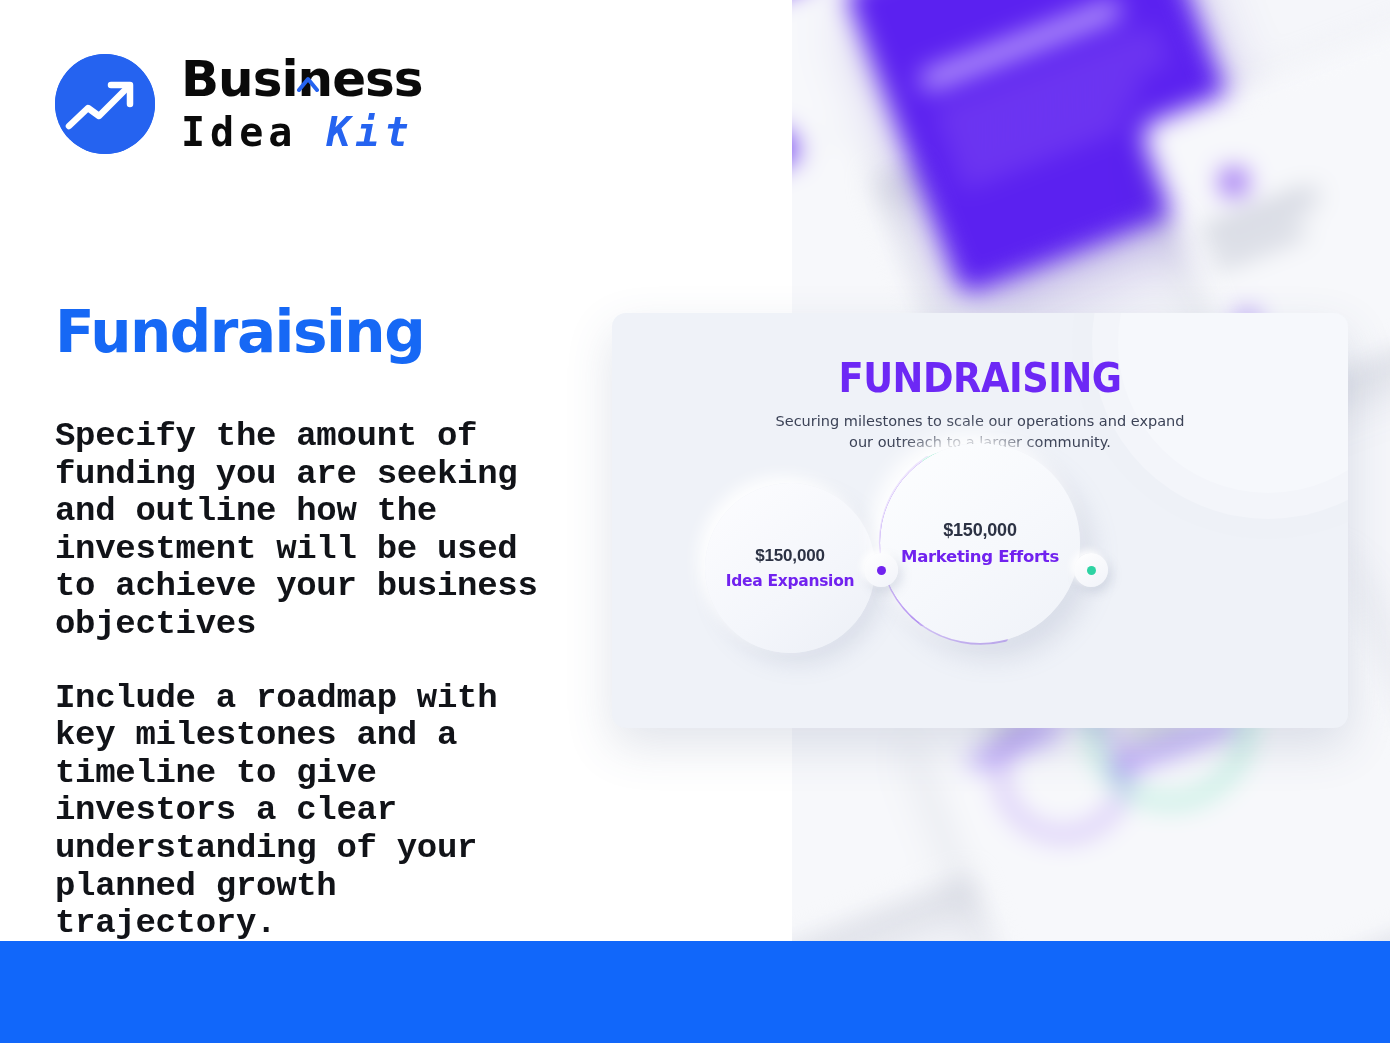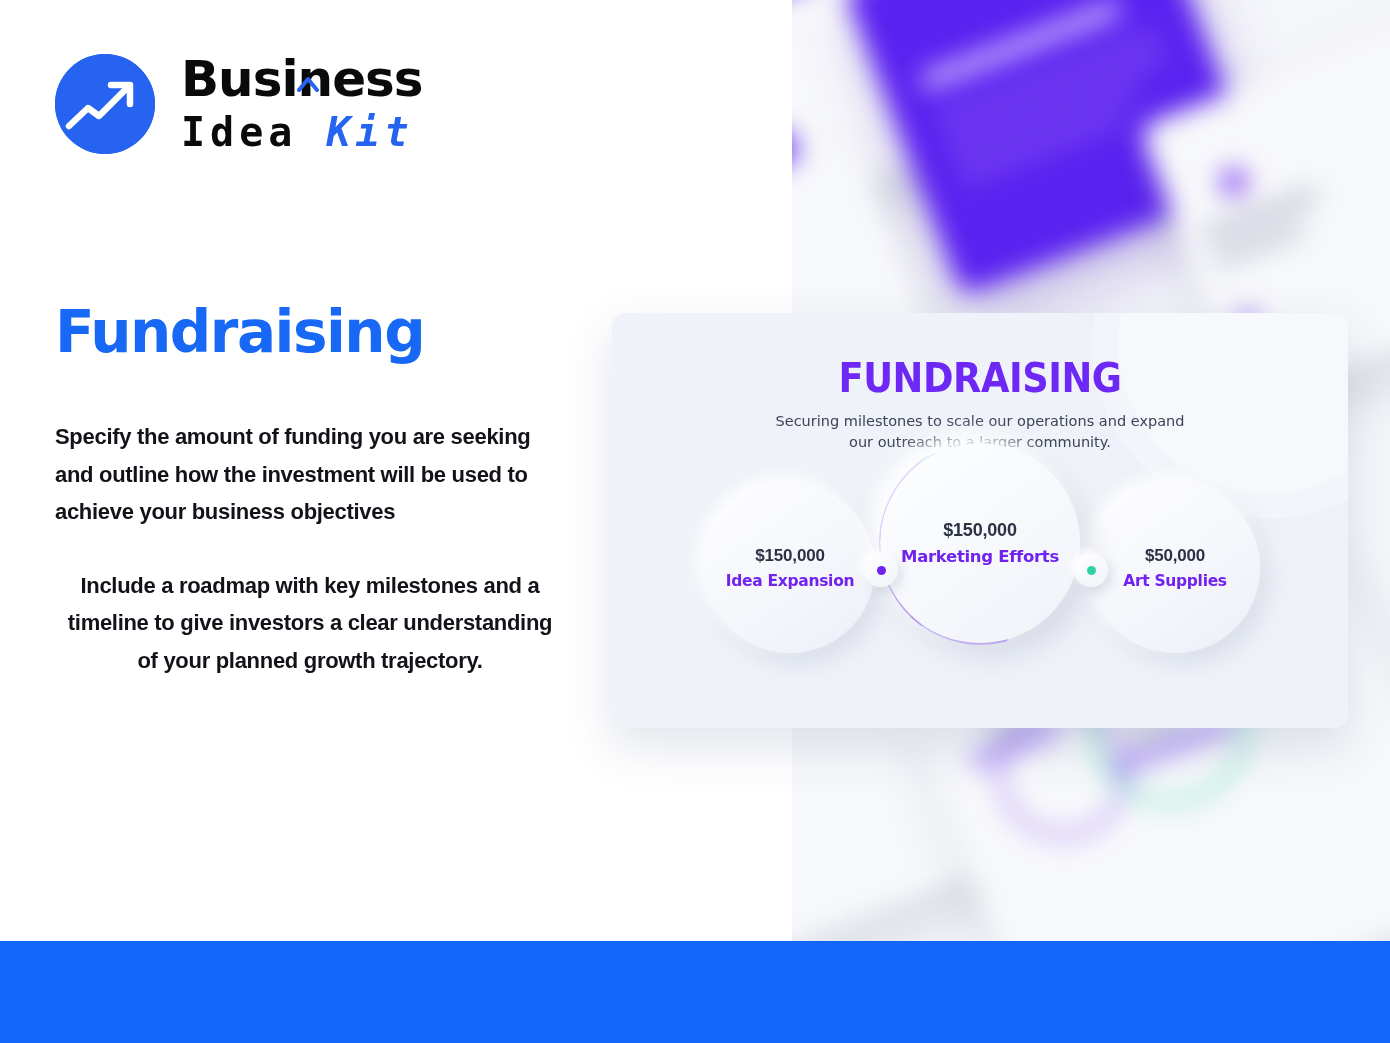--- a/index.html
+++ b/index.html
@@ -39,25 +39,25 @@
 
   
   .headline {
     position:absolute; left:55px; top:296px;
     font-family:"DejaVu Sans", sans-serif;
     font-weight:700; font-size:58px; letter-spacing:-1.5px;
     color:#1668f5; line-height:72px; white-space:nowrap;
   }
   .body-copy { position:absolute; left:55px; top:418px; width:510px; }
   .body-para {
-    font-family:Liberation Sans, sans-serif;
-    font-weight:700; font-size:22px; line-height:37.6px;
+    font-family:Liberation Mono, monospace;
+    font-weight:700; font-size:34px; line-height:37.6px;
     color:#111318; letter-spacing:-0.3px;
   }
-  .body-para + .body-para { margin-top:36px;text-align:center; }
+  .body-para + .body-para { margin-top:36px; }
 
   
   .right-stage {
     position:absolute; left:792px; top:0; width:598px; height:941px;
     background:#f5f6fa; overflow:hidden; z-index:1;
   }
   .blurwrap { position:absolute; inset:-80px; filter:blur(13px); }
 
   .bg-card {
     position:absolute; background:#f7f8fb; border-radius:16px;
@@ -260,24 +260,20 @@
       <div class="side-circle side-left">
         <div class="amount">$150,000</div>
         <div class="cat">Idea Expansion</div>
       </div>
 
       <div class="center-circle">
         <div class="amount amount-lg">$150,000</div>
         <div class="cat cat-lg">Marketing Efforts</div>
       </div>
 
-      <div class="side-circle side-right">
-        <div class="amount">$50,000</div>
-        <div class="cat">Art Supplies</div>
-      </div>
 
       <div class="knob knob-left">
         <i style="background:#7122ef;"></i>
       </div>
       <div class="knob knob-right">
         <i style="background:#2ed3a3;"></i>
       </div>
     </div>
   </div>
 

